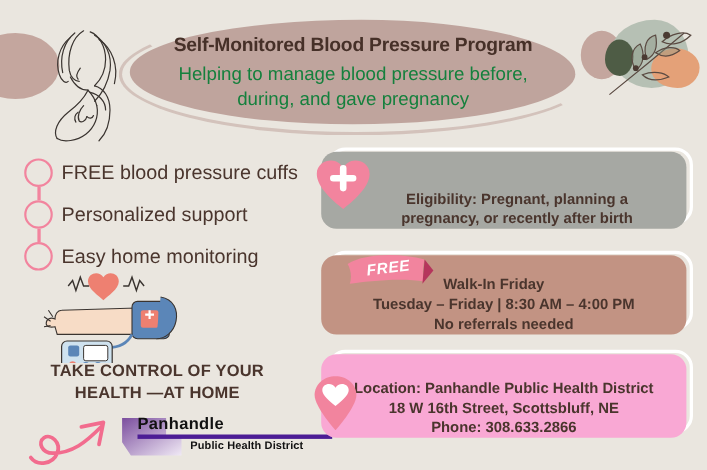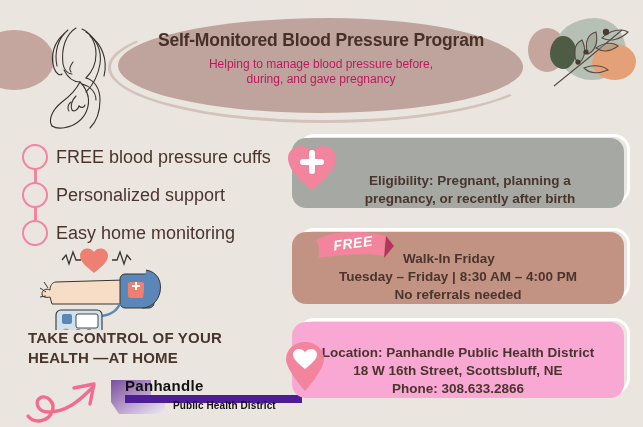--- a/index.html
+++ b/index.html
@@ -43,50 +43,50 @@
     background:#C4A69E;border-radius:50%;
   }
 
   
   .title-wrap{position:absolute;left:130px;top:30px;width:382px;text-align:center;}
   .title-main{
     font-size:17.5px;font-weight:bold;color:#463028;letter-spacing:-.2px;
     white-space:nowrap;
   }
   .title-sub{
-    margin-top:6px;font-size:12px;color:#be185d;line-height:1.28;
+    margin-top:6px;font-size:17px;color:#15803d;line-height:1.28;
   }
 
   
   .bullets{position:absolute;left:22px;top:142px;}
   .b-row{position:relative;height:38px;}
   .b-circle{
     position:absolute;left:0;top:2px;width:26px;height:26px;border-radius:50%;
     border:2.6px solid #F2849E;box-sizing:border-box;background:transparent;
   }
   .b-line{
     position:absolute;left:12px;top:28px;width:2.6px;height:12px;background:#F2849E;
   }
   .b-text{
     position:absolute;left:34px;top:5px;white-space:nowrap;
     font-size:18px;font-weight:normal;color:#4A352D;
   }
 
   
   .cta{
-    position:absolute;left:28px;top:328px;width:230px;
+    position:absolute;left:28px;top:328px;width:230px;text-align:center;
     font-size:15px;font-weight:bold;color:#4A352D;line-height:1.3;
     letter-spacing:.2px;
   }
 
   
   .logo{position:absolute;left:105px;top:376px;width:190px;height:44px;}
   .logo-name{
     position:absolute;left:20px;top:1px;font-size:15px;font-weight:bold;
-    color:#111;letter-spacing:.3px;border-bottom:8px solid #4c1d95;padding-bottom:1px;
+    color:#111;letter-spacing:.3px;border-bottom:4px solid #4c1d95;padding-bottom:1px;
     padding-right:98px;
   }
   .logo-sub{
     position:absolute;left:68px;top:24px;font-size:10px;font-weight:bold;color:#111;
     letter-spacing:.1px;
   }
 
   
   .card{position:absolute;}
   .card-sketch{

